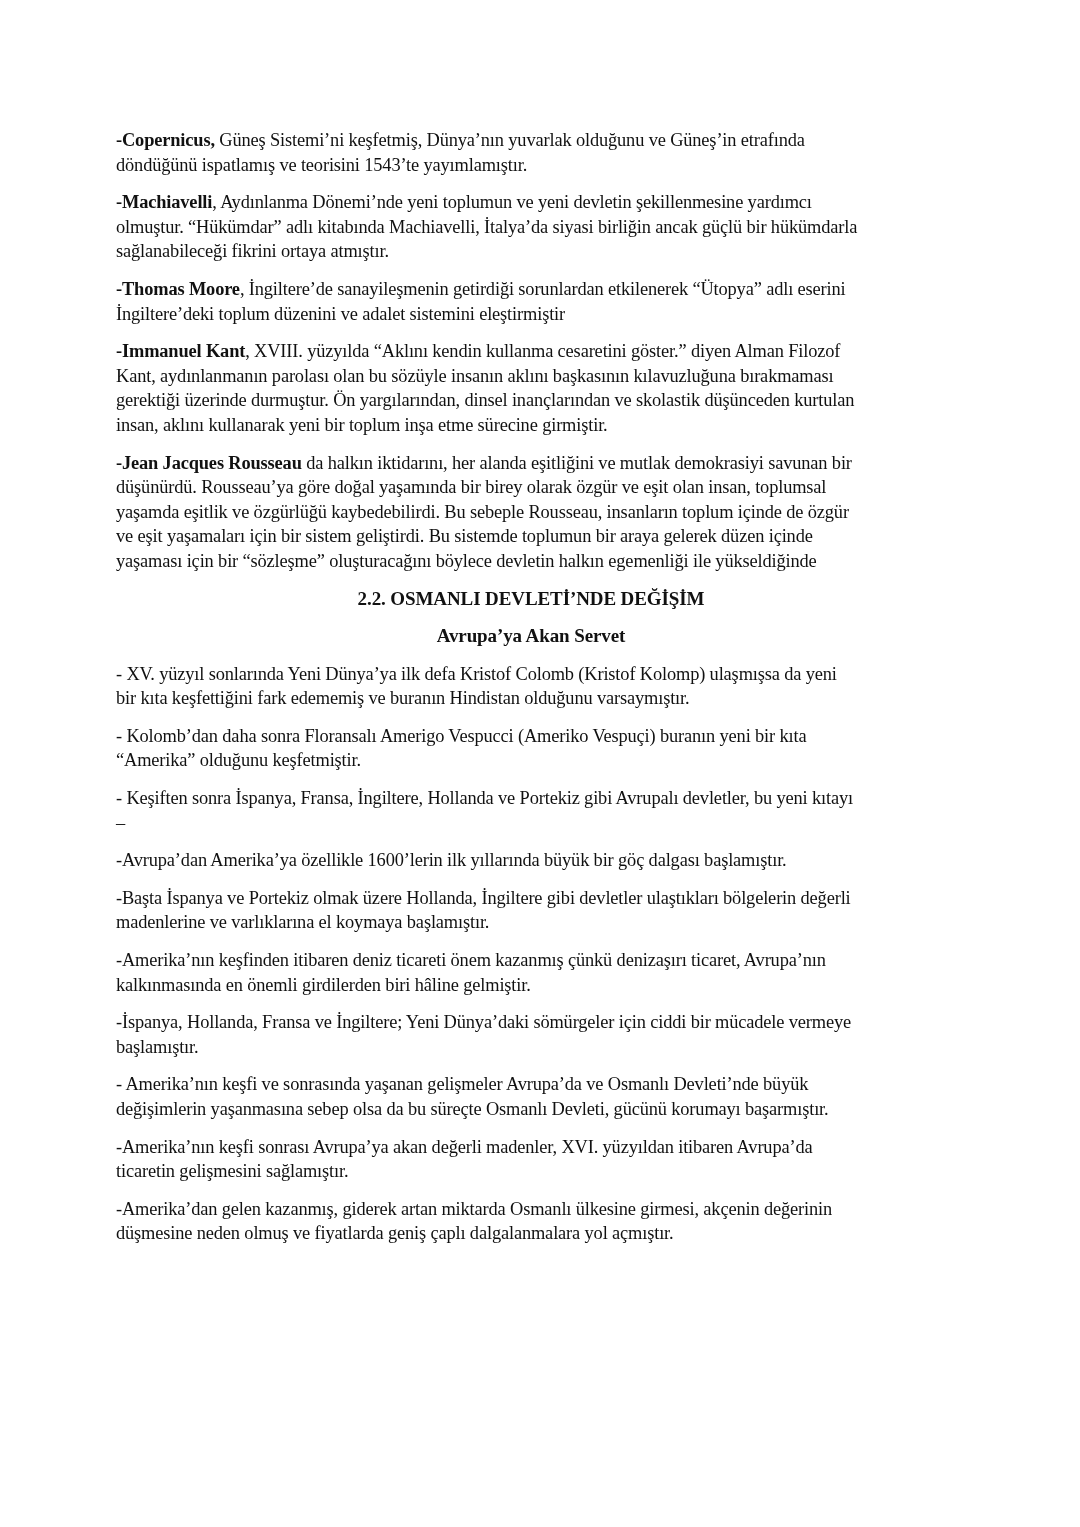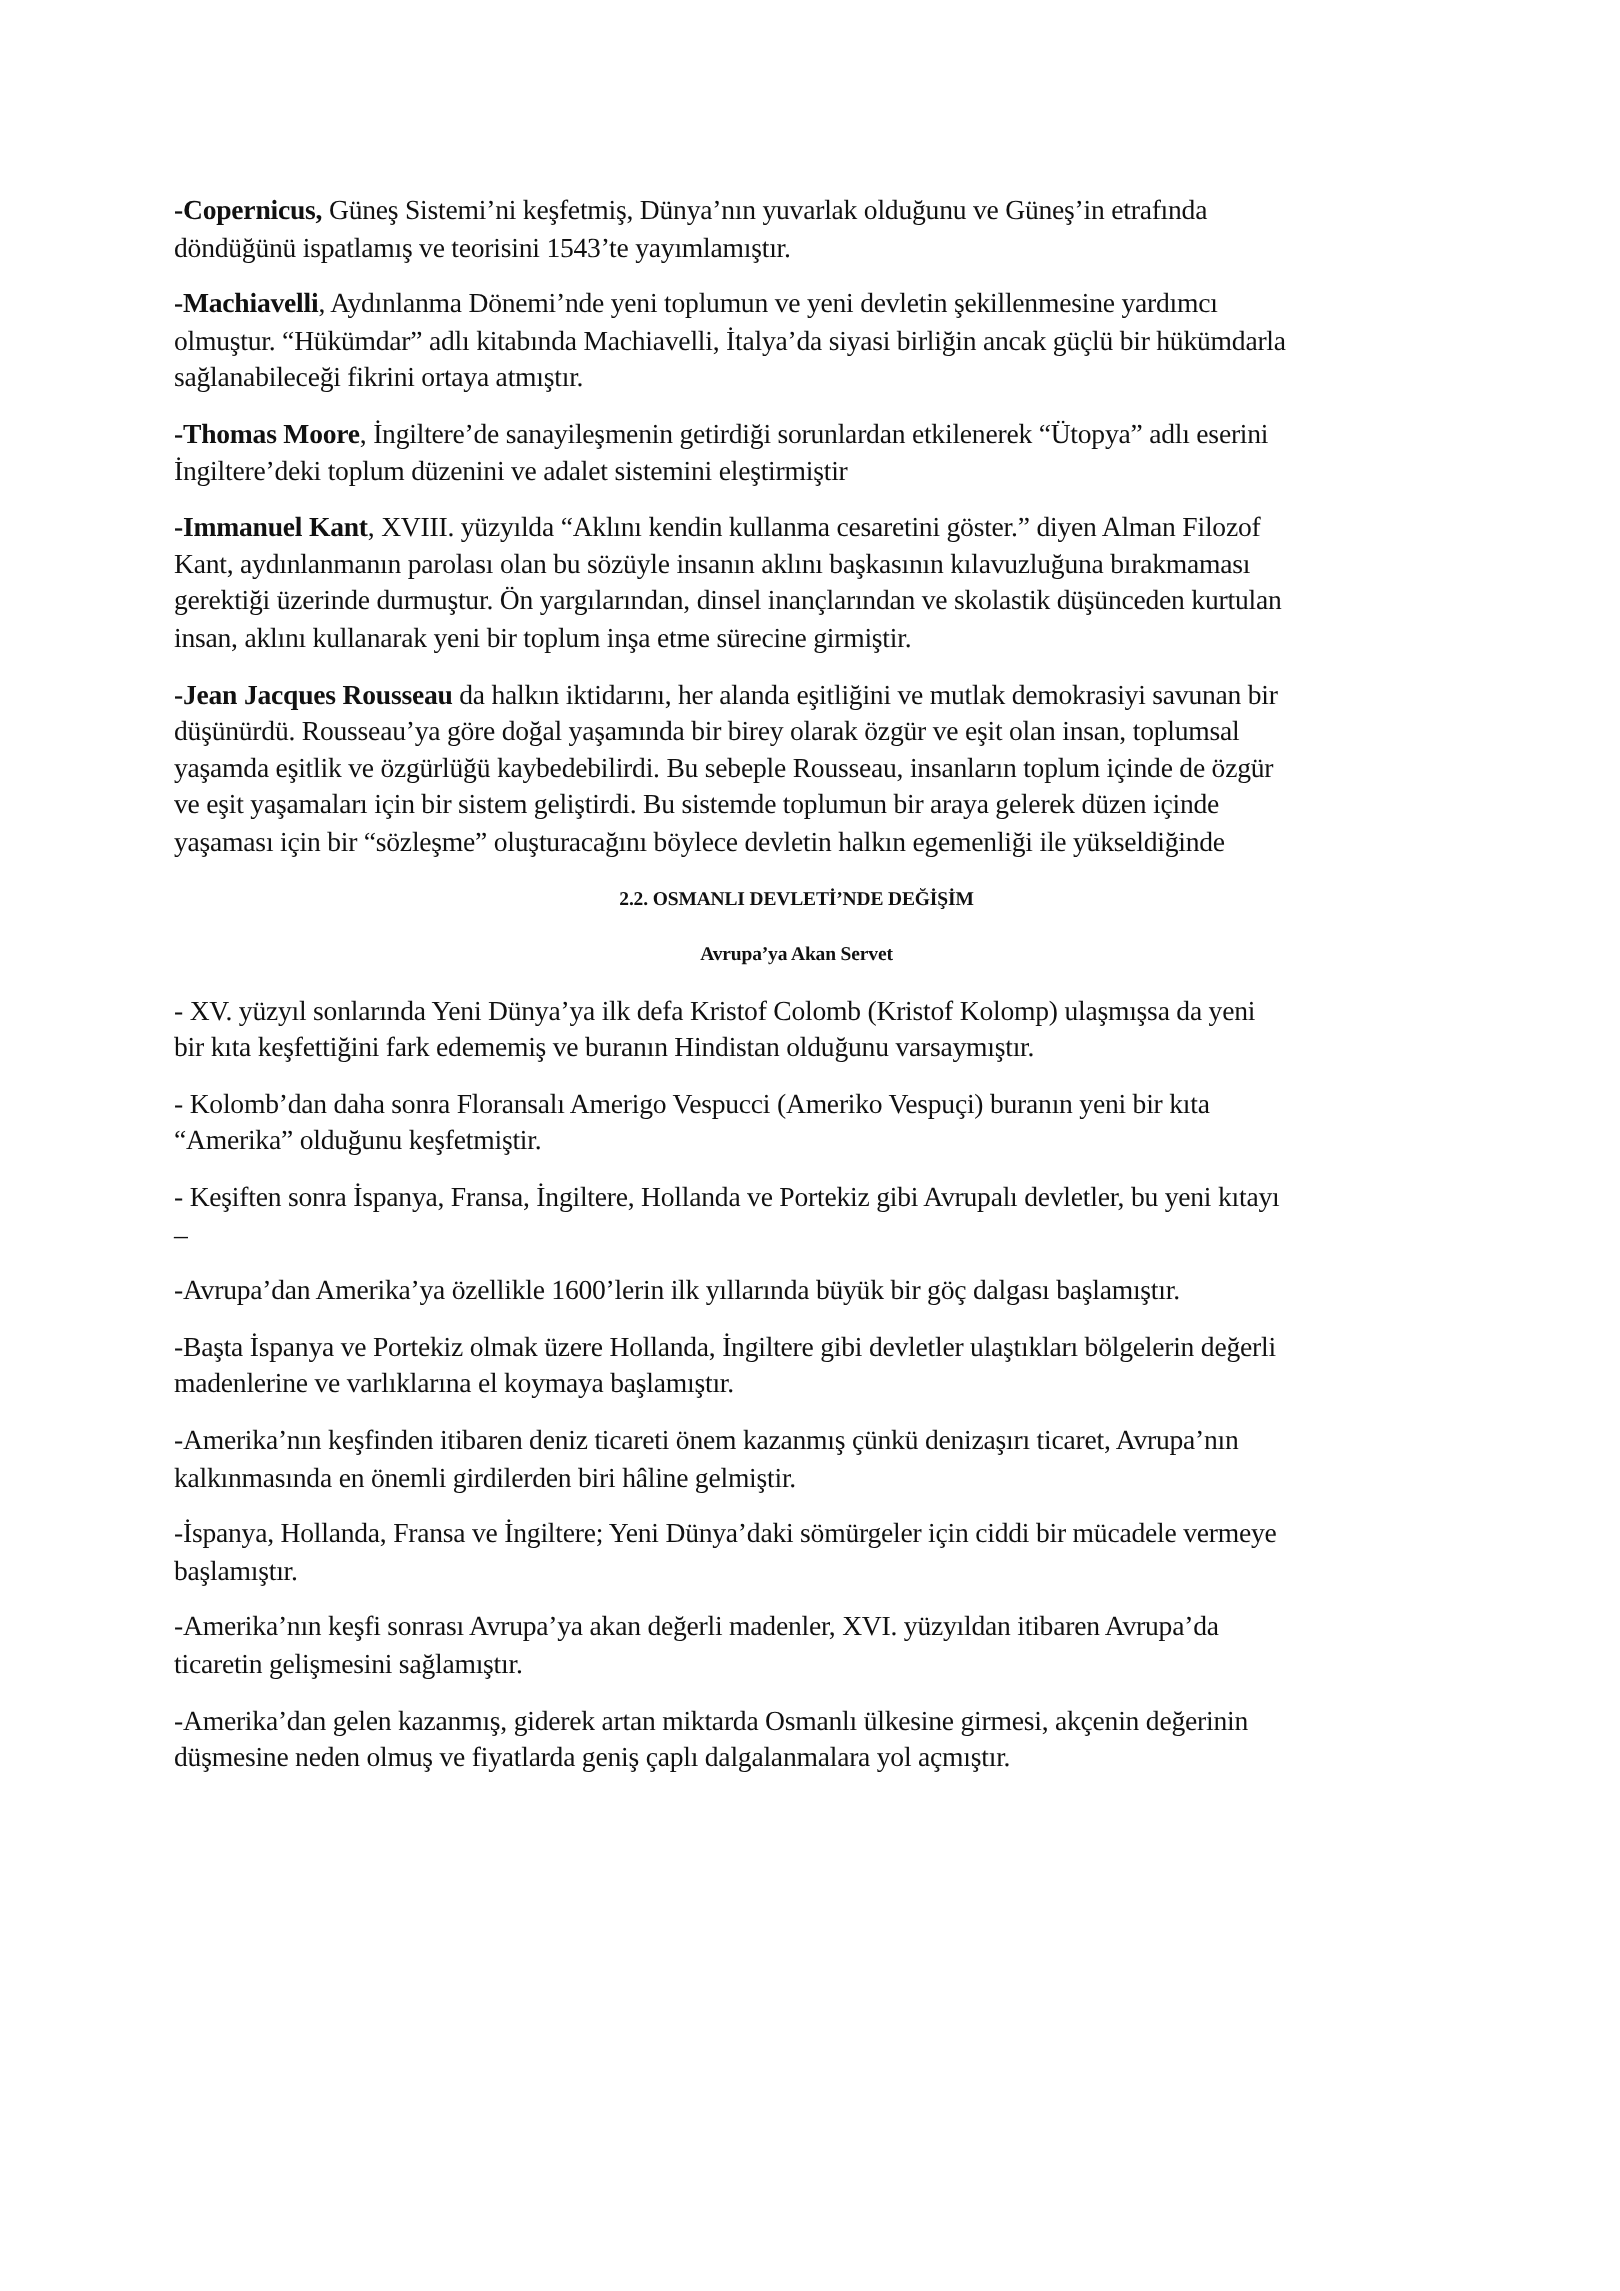--- a/index.html
+++ b/index.html
@@ -30,21 +30,21 @@
   .line {
     display: block;
     white-space: nowrap;
   }
   .bold {
     font-weight: bold;
   }
   .heading {
     text-align: center;
     font-weight: bold;
-    font-size: 13px;
+    font-size: 19px;
     line-height: 24.6px;
     margin: 0 0 13px 0;
     letter-spacing: -0.1px;
   }
 </style>
 </head>
 <body>
 
 <div class="page">
 
@@ -110,20 +110,24 @@
   <p class="para">
     <span class="line">-Amerika’nın keşfinden itibaren deniz ticareti önem kazanmış çünkü denizaşırı ticaret, Avrupa’nın</span>
     <span class="line">kalkınmasında en önemli girdilerden biri hâline gelmiştir.</span>
   </p>
 
   <p class="para">
     <span class="line">-İspanya, Hollanda, Fransa ve İngiltere; Yeni Dünya’daki sömürgeler için ciddi bir mücadele vermeye</span>
     <span class="line">başlamıştır.</span>
   </p>
 
+  <p class="para">
+    <span class="line">- Amerika’nın keşfi ve sonrasında yaşanan gelişmeler Avrupa’da ve Osmanlı Devleti’nde büyük</span>
+    <span class="line">değişimlerin yaşanmasına sebep olsa da bu süreçte Osmanlı Devleti, gücünü korumayı başarmıştır.</span>
+  </p>
 
   <p class="para">
     <span class="line">-Amerika’nın keşfi sonrası Avrupa’ya akan değerli madenler, XVI. yüzyıldan itibaren Avrupa’da</span>
     <span class="line">ticaretin gelişmesini sağlamıştır.</span>
   </p>
 
   <p class="para">
     <span class="line">-Amerika’dan gelen kazanmış, giderek artan miktarda Osmanlı ülkesine girmesi, akçenin değerinin</span>
     <span class="line">düşmesine neden olmuş ve fiyatlarda geniş çaplı dalgalanmalara yol açmıştır.</span>
   </p>

